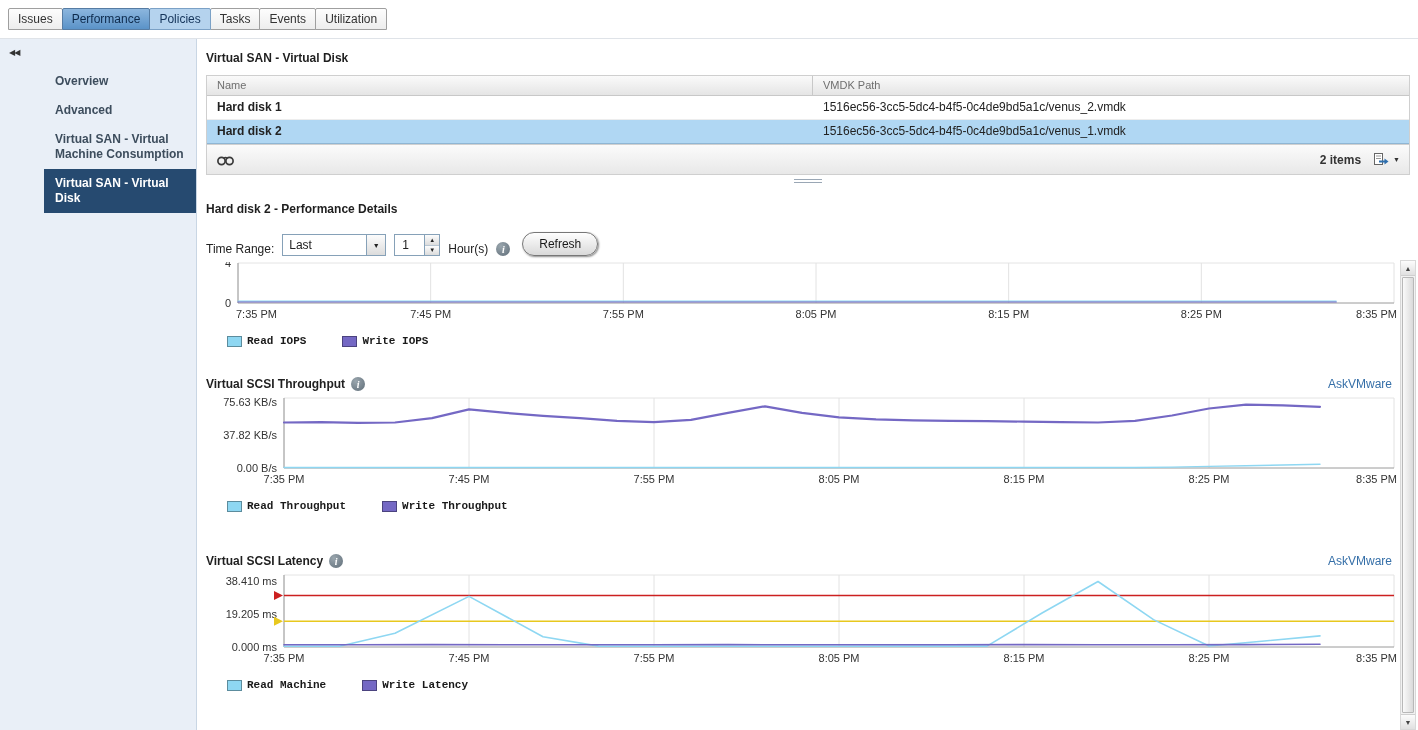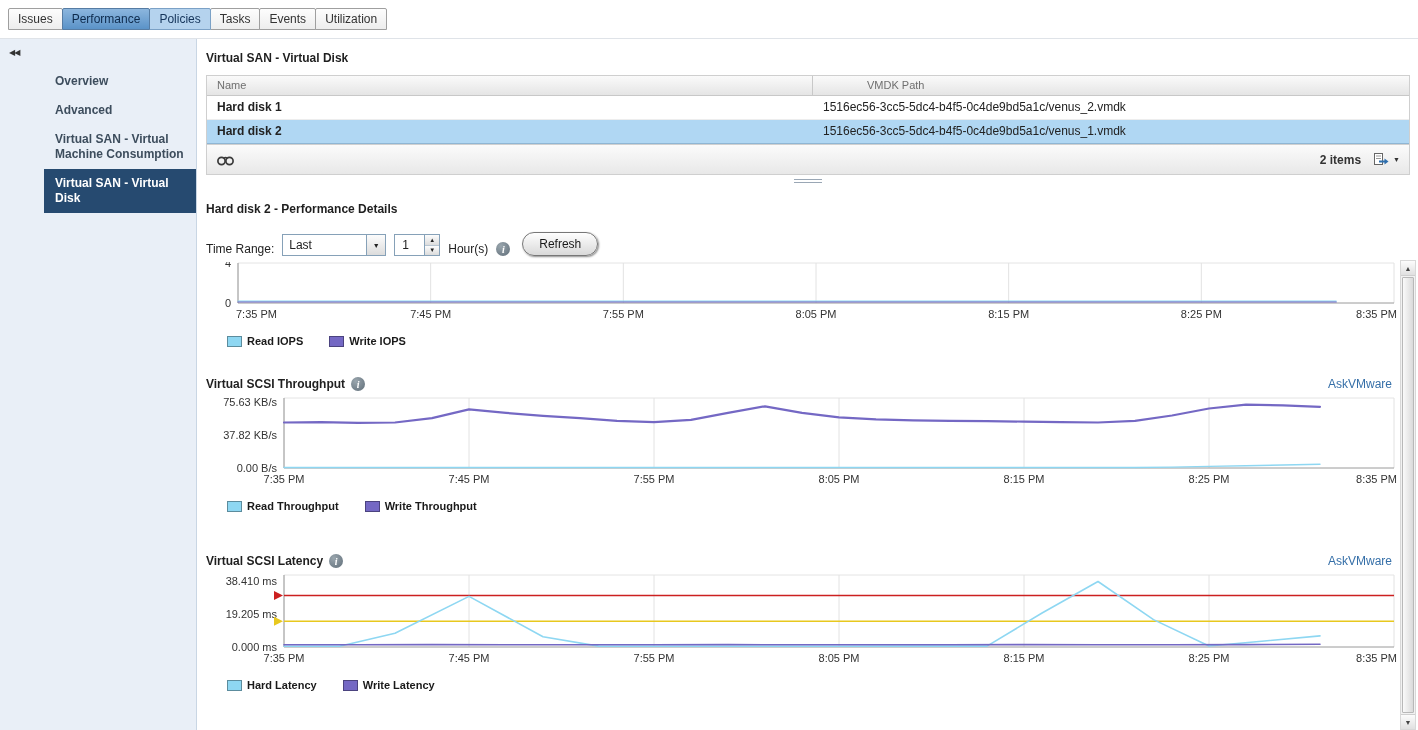--- a/index.html
+++ b/index.html
@@ -30,21 +30,21 @@
   .nav-item { padding:7px 10px 7px 11px; font-weight:bold; color:#3d4d5d; line-height:15px; cursor:pointer;margin-left:44px; }
   .nav-item.selected { background:#264a70; color:#fff; }
 
   
   .main { flex:1; display:flex; flex-direction:column; min-width:0; }
   .panel-title { font-size:12px; font-weight:bold; color:#1f1f1f; margin:0; padding:12px 0 10px 9px; }
 
   
   .table-panel { padding-right:8px; }
   .grid { margin-left:9px; border:1px solid #cfcfcf; }
-  .grid-head { display:flex; background:linear-gradient(#fafafa,#e5e5e5); border-bottom:1px solid #c8c8c8; height:20px; line-height:19px; color:#6f6f6f; font-size:11px;gap:44px; }
+  .grid-head { display:flex; background:linear-gradient(#fafafa,#e5e5e5); border-bottom:1px solid #c8c8c8; height:20px; line-height:19px; color:#6f6f6f; font-size:11px; }
   .hcell { padding-left:10px; cursor:pointer; }
   .hcell.name { width:606px; border-right:1px solid #c8c8c8; }
   .hcell.path { flex:1; }
   .grid-row { display:flex; height:24px; line-height:23px; background:#fff; border-bottom:1px solid #ededed; cursor:pointer; }
   .grid-row.selected { background:#b0d7f3; border-bottom-color:#8fb6d4; }
   .cell { padding-left:10px; white-space:nowrap; overflow:hidden; }
   .cell.name { width:606px;font-weight:bold; }
   .cell.path { flex:1; }
   .grid-foot { display:flex; align-items:center; height:30px; background:linear-gradient(#fbfbfb,#e8e8e8); border-top:1px solid #d0d0d0; padding:0 9px; }
   .foot-spacer { flex:1; }
@@ -76,21 +76,21 @@
           display:inline-flex; align-items:center; justify-content:center; font-family:"Liberation Serif", serif;
           font-style:italic; cursor:pointer; }
   .refresh { height:24px; padding:0 16px; font-size:12px; color:#1a1a1a; font-family:inherit;
              background:linear-gradient(#fefefe,#d9d9d9); border:1px solid #777; border-radius:12px;
              box-shadow:1px 1px 2px rgba(0,0,0,.45); cursor:pointer; margin-left:4px; }
 
   
   .charts { position:relative; flex:1; margin-top:4px; overflow:hidden; }
   .chart-svg { margin-left:9px; }
   .chart-svg.first { margin-top:2px; }
-  .legend { display:flex; gap:26px; margin:6px 0 0 30px; }
+  .legend { display:flex; gap:36px; margin:6px 0 0 30px;font-family:Liberation Mono, monospace; }
   .legend-item { display:flex; align-items:center; gap:5px; }
   .swatch { width:15px; height:11px; border:1px solid rgba(0,0,0,.35); display:inline-block; }
   .legend-label { font-size:11px; font-weight:bold; color:#1a1a1a; }
   .chart-title-row { display:flex; align-items:center; gap:6px; margin:0 0 6px 9px; padding-right:26px; }
   .chart-title-row.mt2 { margin-top:30px; }
   .chart-title-row.mt3 { margin-top:42px; }
   .chart-title { font-weight:bold; font-size:12px; color:#1f1f1f; }
   .ask { margin-left:auto; color:#356fa8; cursor:pointer; text-decoration:none; }
 
   
@@ -304,21 +304,21 @@
                 <text x="263" y="88" text-anchor="middle" font-size="11" fill="#333">7:45 PM</text>
                 <text x="448" y="88" text-anchor="middle" font-size="11" fill="#333">7:55 PM</text>
                 <text x="633" y="88" text-anchor="middle" font-size="11" fill="#333">8:05 PM</text>
                 <text x="818" y="88" text-anchor="middle" font-size="11" fill="#333">8:15 PM</text>
                 <text x="1003" y="88" text-anchor="middle" font-size="11" fill="#333">8:25 PM</text>
                 <text x="1191" y="88" text-anchor="end" font-size="11" fill="#333">8:35 PM</text>
               </svg></div>
           <div class="legend">
               <span class="legend-item">
                 <span class="swatch" style="background: rgb(142, 215, 242);"></span>
-                <span class="legend-label">Hard Latency</span>
+                <span class="legend-label">Read Machine</span>
               </span>
               <span class="legend-item">
                 <span class="swatch" style="background: rgb(116, 104, 196);"></span>
                 <span class="legend-label">Write Latency</span>
               </span>
             </div>
         </div>
 
         <div class="vscroll">
           <span class="sb-btn up">▲</span>

